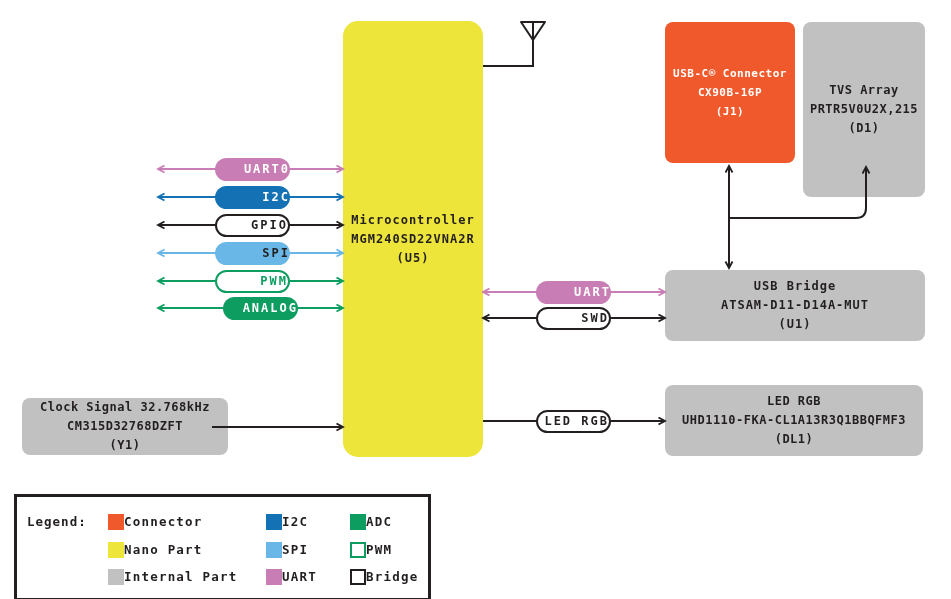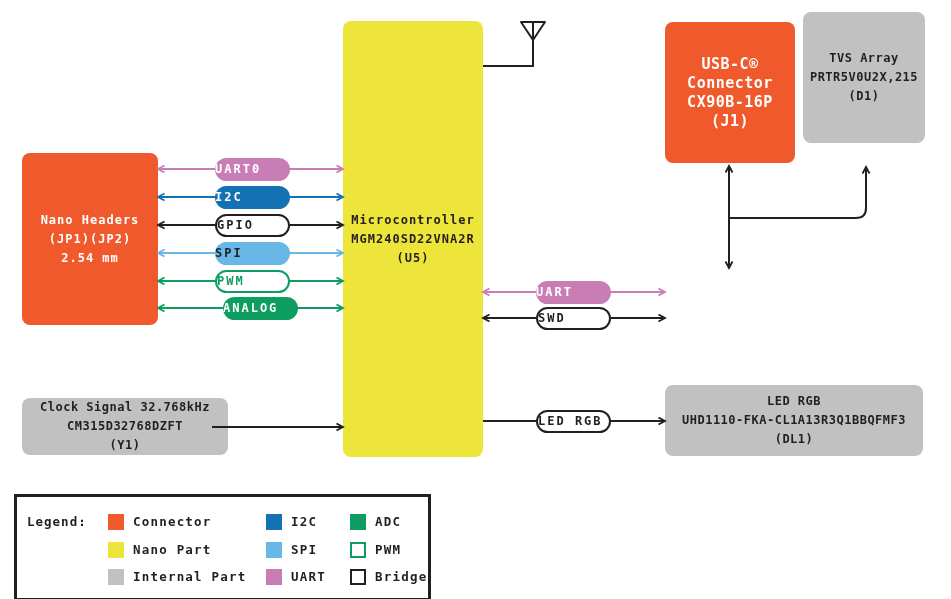--- a/index.html
+++ b/index.html
@@ -4,96 +4,96 @@
 <style>
   html,body{margin:0;padding:0;background:#fff;}
   #canvas{
     position:relative;width:951px;height:599px;background:#ffffff;
     font-family:"DejaVu Sans Mono","Liberation Mono",monospace;
     font-weight:bold;color:var(--line-black);overflow:hidden;
   }
   .block{position:absolute;border-radius:8px;display:flex;align-items:center;justify-content:center;box-sizing:border-box;}
   .block .btxt{white-space:pre-line;text-align:center;font-size:12px;line-height:19px;letter-spacing:1px;}
   .bg-orange{background:var(--connector-orange);}
-  .bg-yellow{background:var(--main-part-yellow);}
+  .bg-yellow{background:var(--main-part-yellow);border-radius:15px;}
   .bg-gray{background:var(--internal-part-gray);}
   .txt-white{color:var(--text-white);}
   .ls-tight .btxt{letter-spacing:0.5px;}
   .wires{position:absolute;left:0;top:0;}
   .wire{fill:none;stroke-width:2px;}
   .st-black{stroke:var(--line-black);}
   .st-pink{stroke:var(--uart-pink);}
   .st-blue{stroke:var(--i2c-blue);}
   .st-lblue{stroke:var(--spi-light-blue);}
   .st-green{stroke:var(--adc-green);}
   .mk{fill:none;stroke-width:1.8px;}
   .mk-black{stroke:var(--line-black);}
   .mk-pink{stroke:var(--uart-pink);}
   .mk-blue{stroke:var(--i2c-blue);}
   .mk-lblue{stroke:var(--spi-light-blue);}
   .mk-green{stroke:var(--adc-green);}
   .ant-tri{fill:#ffffff;stroke:var(--line-black);stroke-width:2px;stroke-linejoin:round;}
   .pill{
     position:absolute;width:75px;height:23px;box-sizing:border-box;border-radius:12px;
-    font-size:12px;letter-spacing:2px;text-align:left;line-height:23px;
+    font-size:12px;letter-spacing:2px;text-align:right;line-height:23px;
   }
   .pill.bordered{line-height:19px;}
   .pill-uart0,.pill-uart{background:var(--uart-pink);color:var(--text-white);}
   .pill-i2c{background:var(--i2c-blue);color:var(--text-white);}
   .pill-gpio,.pill-swd,.pill-ledrgb{background:#ffffff;border:2px solid var(--line-black);color:var(--line-black);}
   .pill-spi{background:var(--spi-light-blue);color:var(--line-black);}
   .pill-pwm{background:#ffffff;border:2px solid var(--adc-green);color:var(--adc-green);}
   .pill-analog{background:var(--adc-green);color:var(--text-white);}
   #legend{
     position:absolute;left:14px;top:473px;width:411px;height:101px;
     border:3px solid var(--line-black);background:#fff;box-sizing:content-box;margin-top:21px;
   }
   .lg-title{position:absolute;left:10px;top:17px;font-size:12.5px;letter-spacing:1px;line-height:16px;}
-  .lg-item{position:absolute;display:flex;align-items:flex-end;gap:9px;height:16px;}
+  .lg-item{position:absolute;display:flex;align-items:flex-end;height:16px;}
   .lg-label{font-size:12.5px;letter-spacing:1.2px;line-height:16px;white-space:nowrap;}
   .sw{width:16px;height:16px;box-sizing:border-box;display:inline-block;}
   .sw[data-swatch="connector"]{background:var(--connector-orange);}
   .sw[data-swatch="main-part"]{background:var(--main-part-yellow);}
   .sw[data-swatch="internal-part"]{background:var(--internal-part-gray);}
   .sw[data-swatch="i2c"]{background:var(--i2c-blue);}
   .sw[data-swatch="spi"]{background:var(--spi-light-blue);}
   .sw[data-swatch="uart"]{background:var(--uart-pink);}
   .sw[data-swatch="adc"]{background:var(--adc-green);}
   .sw[data-swatch="pwm"]{background:#fff;border:2px solid var(--adc-green);}
   .sw[data-swatch="other"]{background:#fff;border:2px solid var(--line-black);}
 </style>
 </head>
 <body>
 
 <div id="canvas">
 
-  <div class="block bg-orange" style="left:22px;top:153px;width:136px;height:172px">
-    <div class="btxt txt-white">Nano Headers
-(JP1)(JP2)
-2.54 mm</div>
-  </div>
 
   <div class="block bg-yellow" style="left:343px;top:21px;width:140px;height:436px">
     <div class="btxt">Microcontroller
 MGM240SD22VNA2R
 (U5)</div>
   </div>
 
   <div class="block bg-orange ls-tight" style="left:665px;top:22px;width:130px;height:141px">
-    <div class="btxt txt-white" style="font-size:15px">USB-C® Connector
+    <div class="btxt txt-white" style="font-size:11px">USB-C® Connector
 CX90B-16P
 (J1)</div>
   </div>
 
-  <div class="block bg-gray ls-tight" style="left:803px;top:12px;width:122px;height:131px">
+  <div class="block bg-gray ls-tight" style="left:803px;top:22px;width:122px;height:175px">
     <div class="btxt">TVS Array
 PRTR5V0U2X,215
 (D1)</div>
   </div>
 
+  <div class="block bg-gray" style="left:665px;top:270px;width:260px;height:71px">
+    <div class="btxt">USB Bridge
+ATSAM-D11-D14A-MUT
+(U1)</div>
+  </div>
 
   <div class="block bg-gray ls-tight" style="left:22px;top:398px;width:206px;height:57px">
     <div class="btxt">Clock Signal 32.768kHz
 CM315D32768DZFT
 (Y1)</div>
   </div>
 
   <div class="block bg-gray ls-tight" style="left:665px;top:385px;width:258px;height:71px">
     <div class="btxt">LED RGB
 UHD1110-FKA-CL1A13R3Q1BBQFMF3

